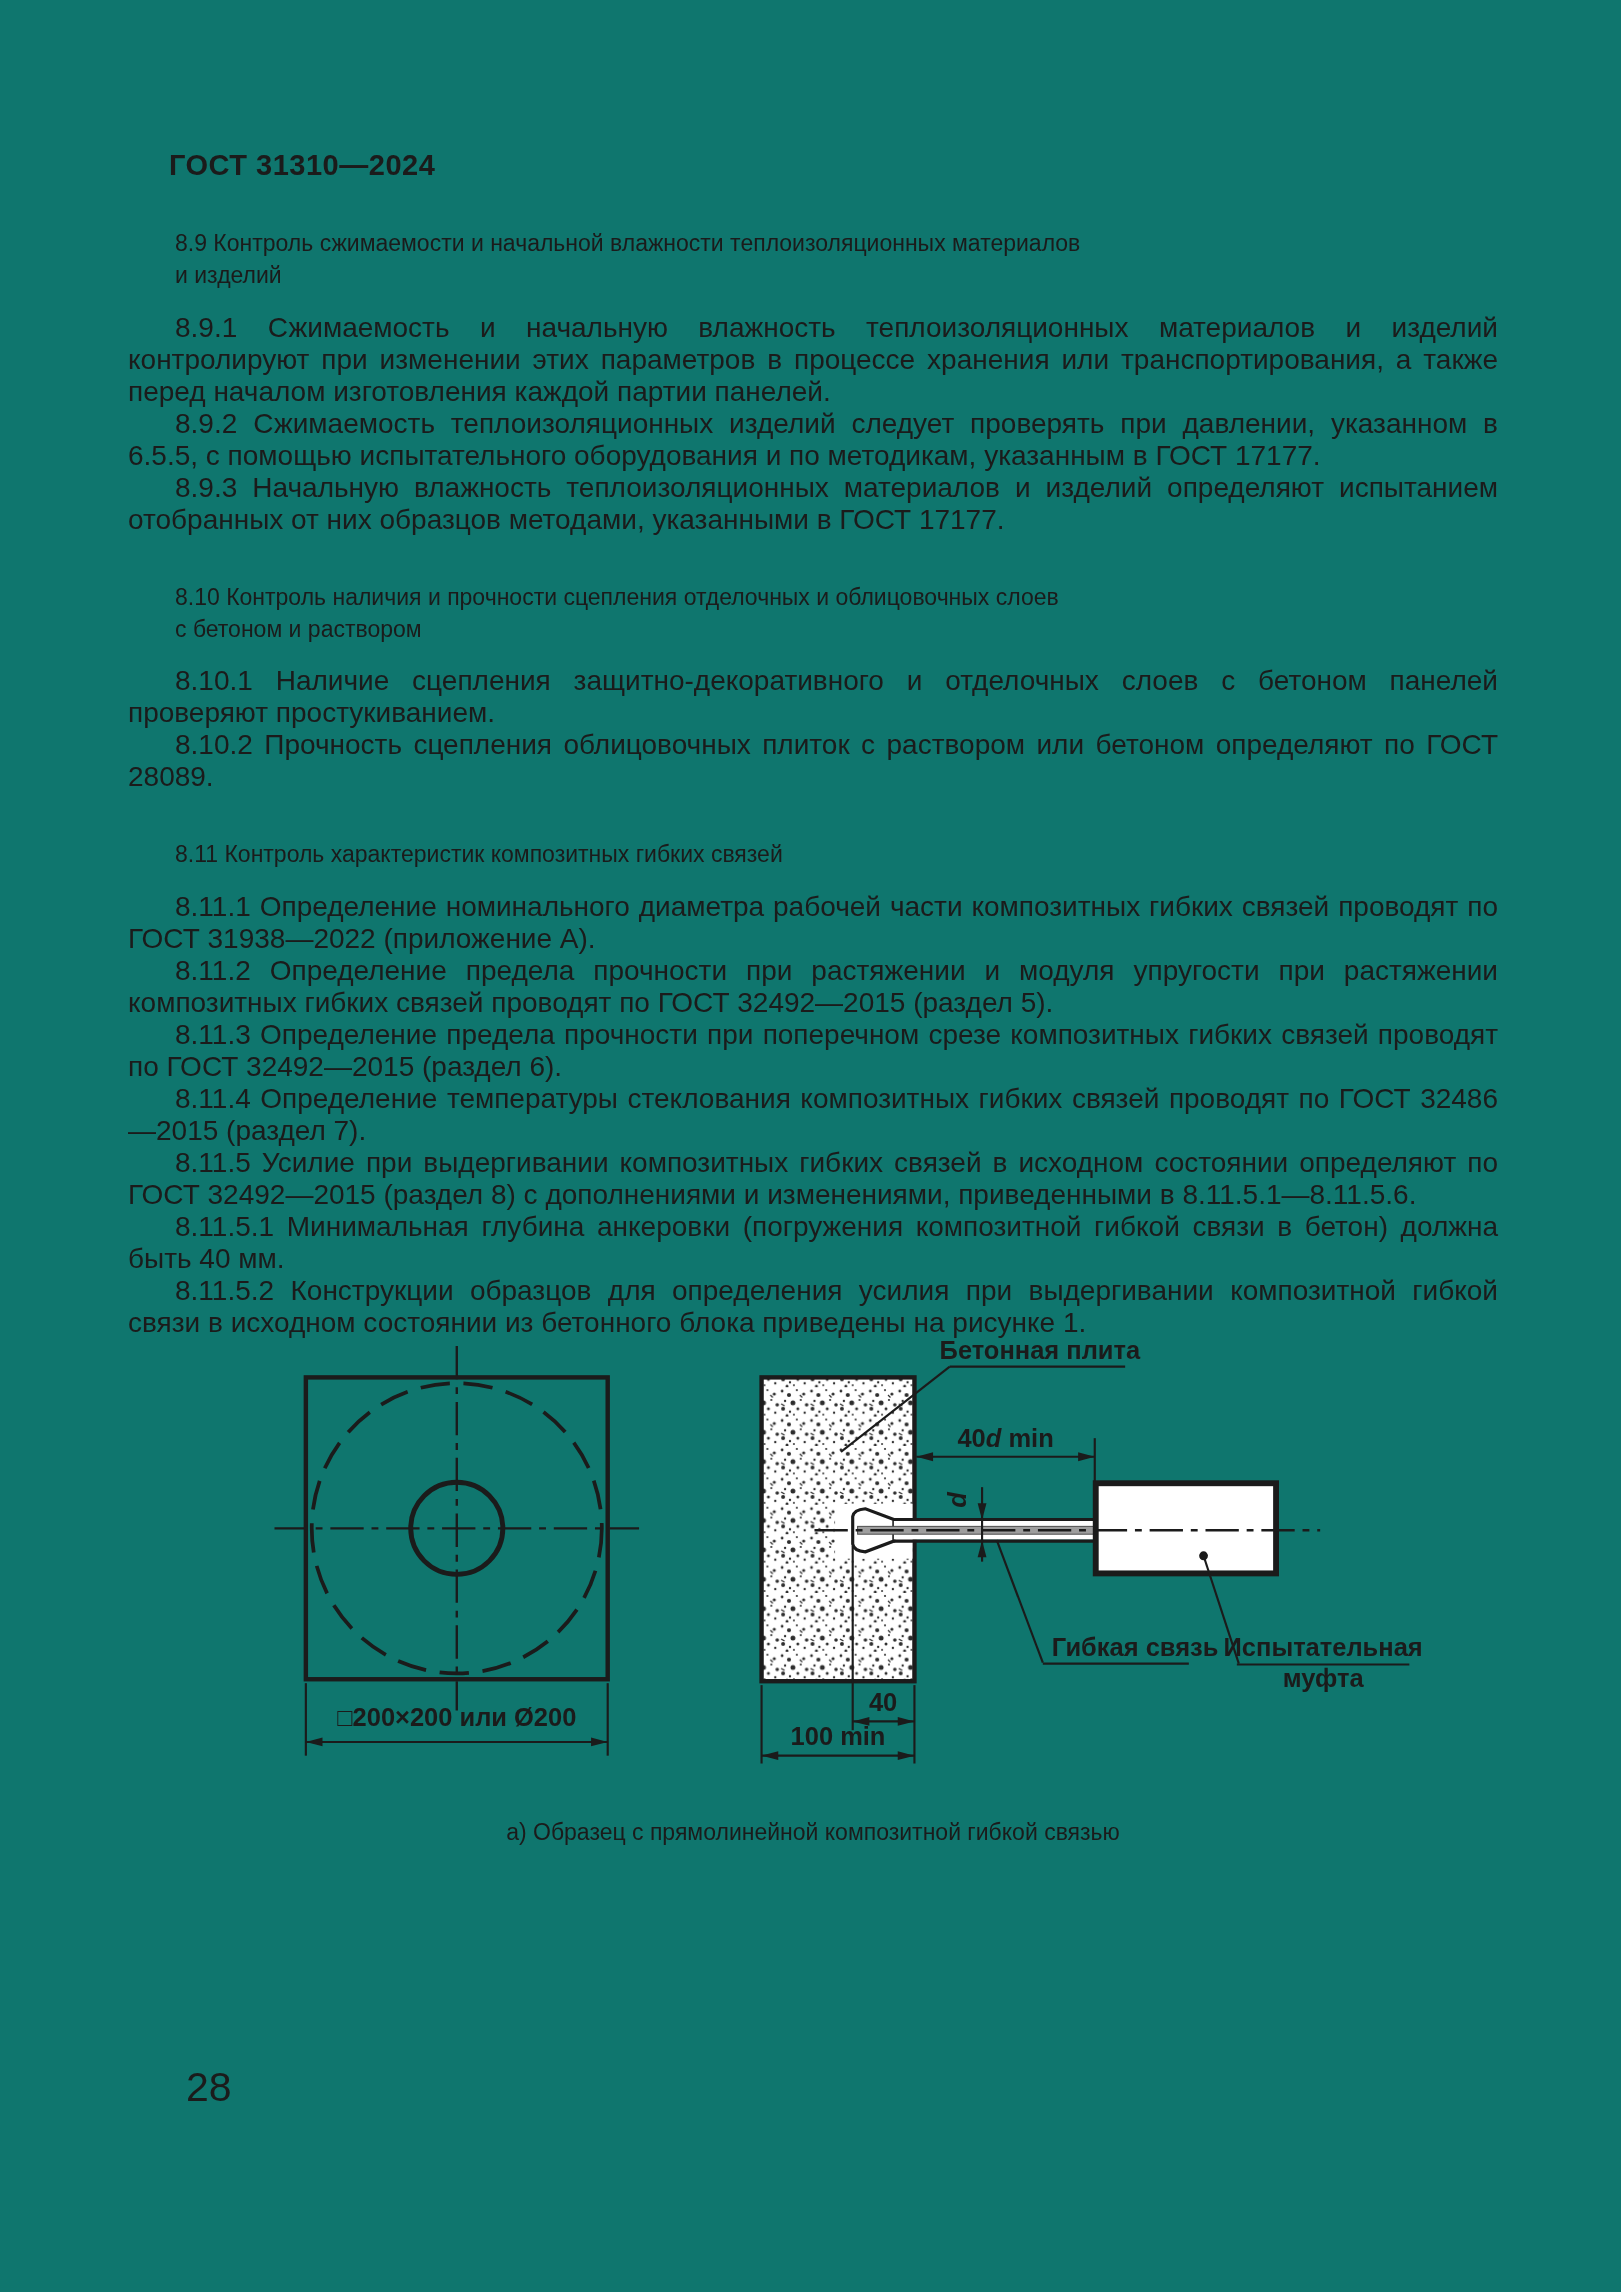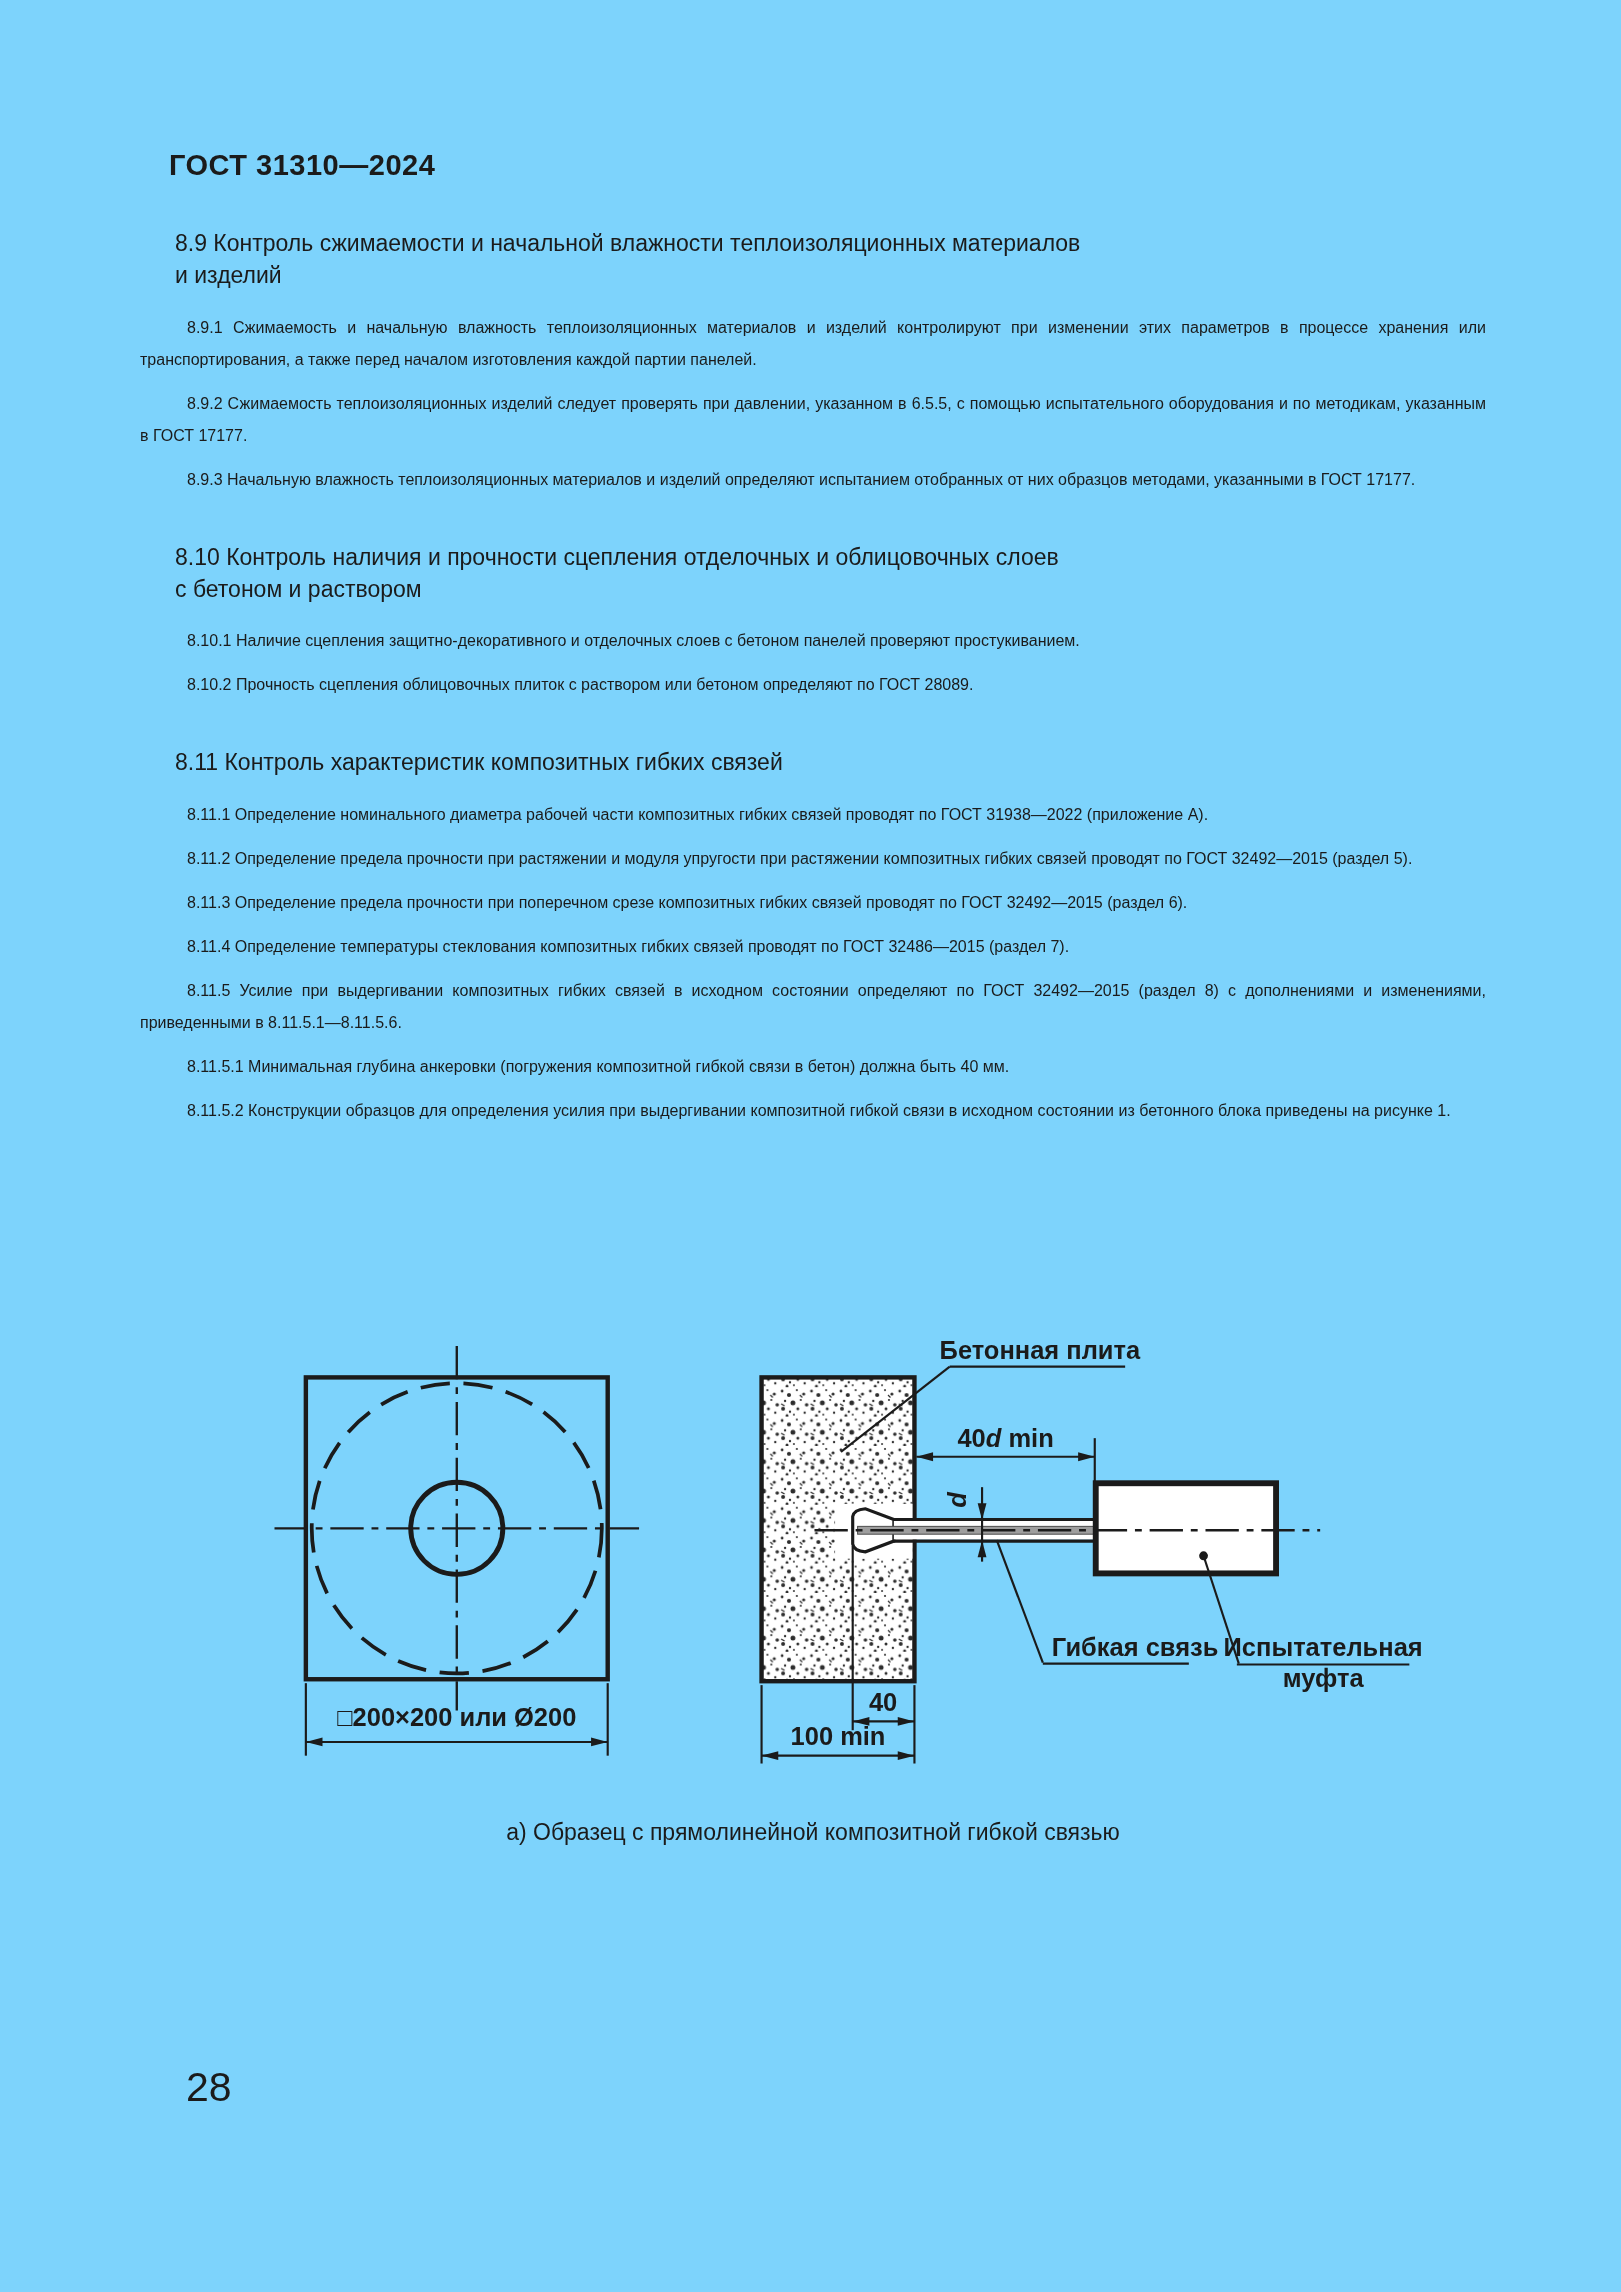--- a/index.html
+++ b/index.html
@@ -1,38 +1,38 @@
 <!DOCTYPE html>
 <html><head>
 <meta charset="utf-8">
 <style>
   html,body{margin:0;padding:0;background:#e8e8e8;}
   .page{
     position:relative;
     width:1621px;height:2293px;
-    background:#7dd3fc;
+    background:#0f766e;
     font-family:"Liberation Sans", sans-serif;
     color:#1b1b1b;
     overflow:hidden;
   }
   .content{
     position:absolute;left:128px;top:149px;width:1370px;
   }
   .doc-header{
     font-size:29px;font-weight:bold;letter-spacing:0.5px;
     padding-left:41px;margin:0 0 0 0;
   }
   .sec-heading{
     font-size:23px;line-height:32px;font-weight:normal;
     padding-left:47px;margin:45px 0 20.6px 0;
   }
   .sec-heading .h-line{min-height:0;}
   .para{
-    font-size:16px;line-height:32px;
-    text-align:justify;text-indent:47px;margin:12px;
+    font-size:28px;line-height:32px;
+    text-align:justify;text-indent:47px;margin:0;
   }
   .figure-wrap{
     position:absolute;left:250px;top:1299px;width:1176px;height:490px;
   }
   .figure-wrap svg{display:block;width:1176px;height:490px;}
   .fig-caption{
     position:absolute;left:128px;top:1819px;width:1370px;
     font-size:23px;text-align:center;
   }
   .page-number{

